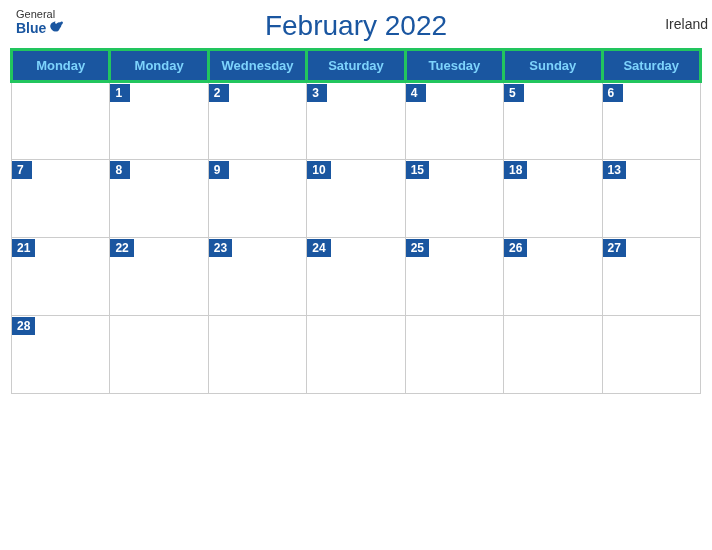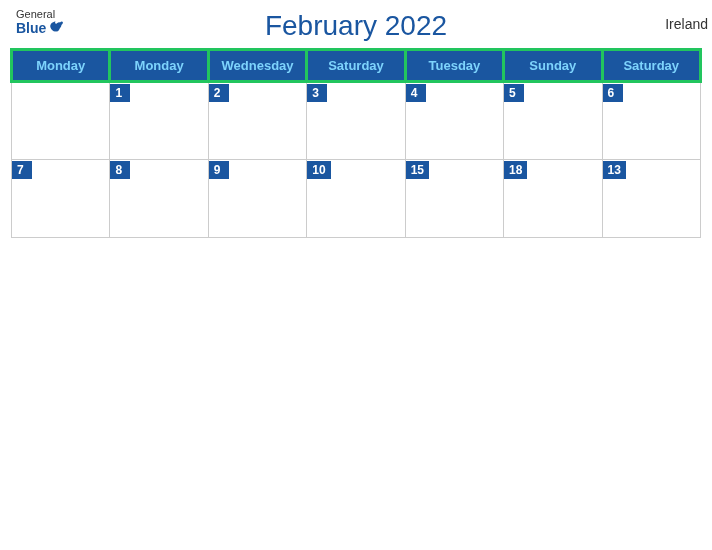--- a/index.html
+++ b/index.html
@@ -151,14 +151,32 @@
       </tr>
       <tr>
         <td><span class="day-num">7</span></td>
         <td><span class="day-num">8</span></td>
         <td><span class="day-num">9</span></td>
         <td><span class="day-num">10</span></td>
         <td><span class="day-num">15</span></td>
         <td><span class="day-num">18</span></td>
         <td><span class="day-num">13</span></td>
       </tr>
+      <tr>
+        <td><span class="day-num">21</span></td>
+        <td><span class="day-num">22</span></td>
+        <td><span class="day-num">23</span></td>
+        <td><span class="day-num">24</span></td>
+        <td><span class="day-num">25</span></td>
+        <td><span class="day-num">26</span></td>
+        <td><span class="day-num">27</span></td>
+      </tr>
+      <tr>
+        <td><span class="day-num">28</span></td>
+        <td class="empty-day"></td>
+        <td class="empty-day"></td>
+        <td class="empty-day"></td>
+        <td class="empty-day"></td>
+        <td class="empty-day"></td>
+        <td class="empty-day"></td>
+      </tr>
     </tbody>
 </table>
 
 </body></html>

